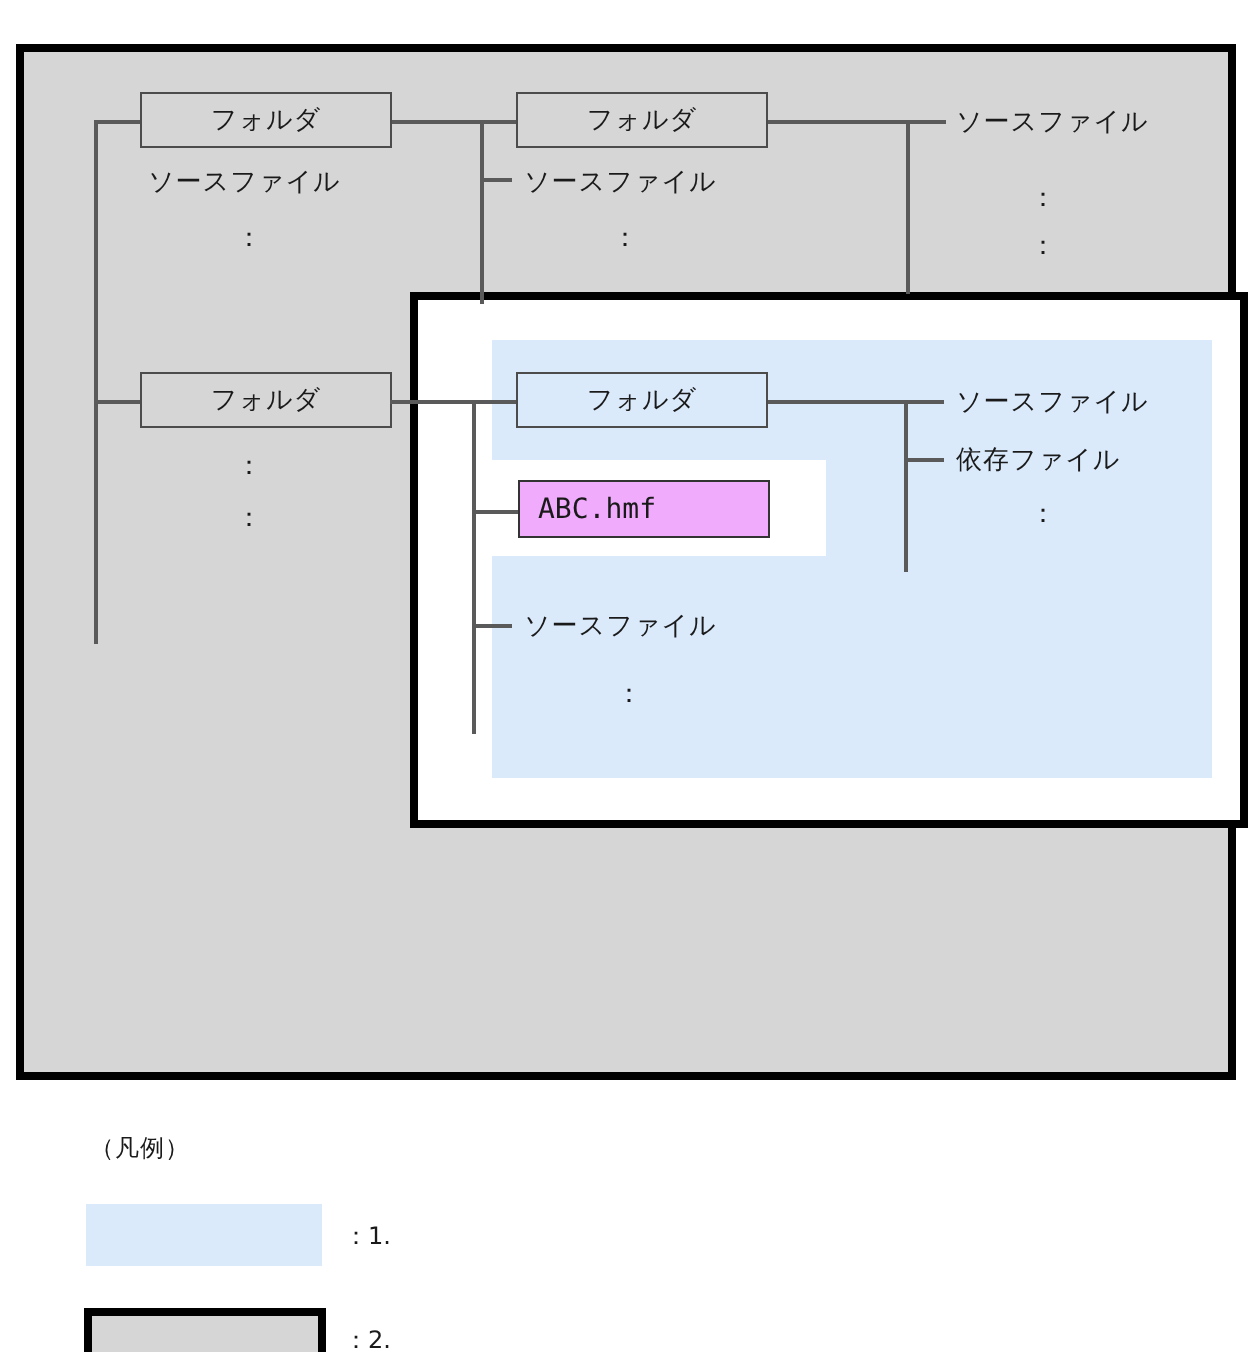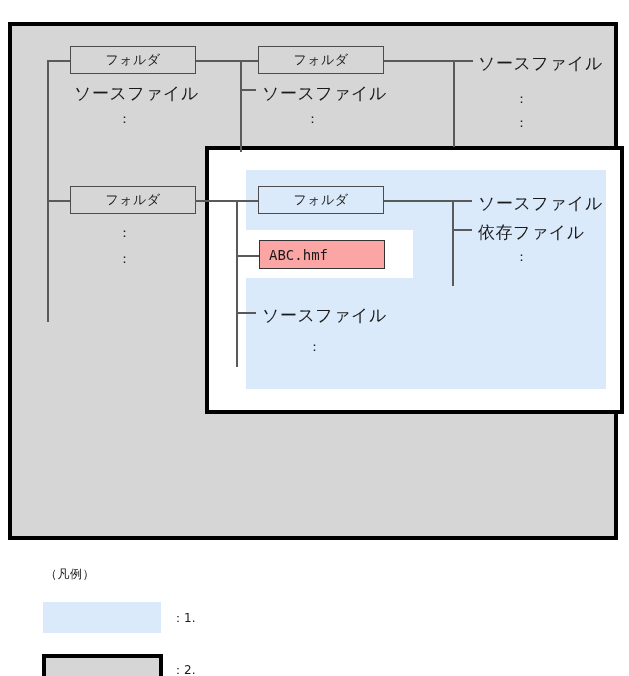--- a/index.html
+++ b/index.html
@@ -67,41 +67,41 @@
     display: flex;
     align-items: center;
     justify-content: center;
     font-size: 13px;
     letter-spacing: 0.5px;
     z-index: 8;
   }
   .node-gray { background: #d6d6d6; }
   .node-blue { background: #daeafb; }
   .node-white {
-    background: #fca5a5;
+    background: #f0abfc;
     border: 1.6px solid #333333;
     justify-content: flex-start;
     padding-left: 9px;
     font-family: "DejaVu Sans Mono", "Liberation Mono", monospace;
     font-size: 14px;
     letter-spacing: 0px;
   }
   
   .ln {
     position: absolute;
     background: #5a5a5a;
     z-index: 7;
   }
   .ln-h { height: 1.6px; }
   .ln-v { width: 1.6px; }
   .ln-top { z-index: 9; }
   
   .lbl {
     position: absolute;
-    font-size: 17px;
+    font-size: 13px;
     letter-spacing: 0.5px;
     white-space: nowrap;
     z-index: 8;
   }
   .dots {
     position: absolute;
     font-size: 13px;
     z-index: 8;
     white-space: nowrap;
   }

